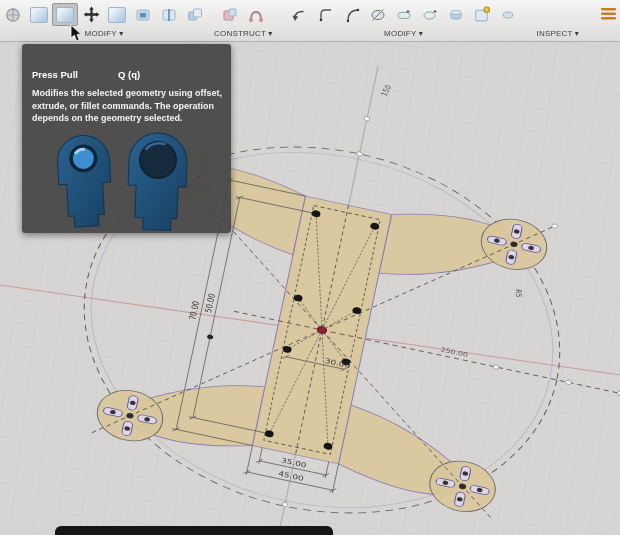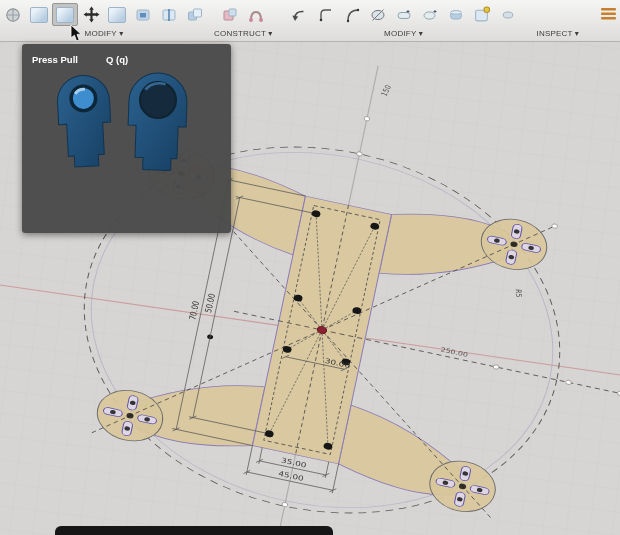--- a/index.html
+++ b/index.html
@@ -14,23 +14,23 @@
   .ticons{display:flex;align-items:center;}
   .tbi{width:26px;height:23px;display:flex;align-items:center;justify-content:center;position:relative;}
   .tbi.sel{background:#c3c3c2;border:1px solid #969695;border-radius:2px;box-sizing:border-box;}
   .cube{width:16px;height:14px;border-radius:2px;border:1px solid #9db4c8;
         background:linear-gradient(135deg,#eaf2f9 20%,#b7cde2 80%);}
   .tlabel{font-size:8px;color:#3d3d3c;margin-top:3px;letter-spacing:.2px;white-space:nowrap;}
 
   
   .tooltip{position:absolute;left:22px;top:44px;width:209px;height:189px;z-index:6;
     background:rgba(74,74,74,.97);border-radius:3px;box-shadow:0 2px 7px rgba(0,0,0,.45);
-    color:#fff;padding:10px 10px;box-sizing:border-box;}
+    color:#fff;padding:25px 10px;box-sizing:border-box;}
   .tt-head{display:flex;font-size:9.5px;font-weight:bold;}
-  .tt-short{margin-left:28px;}
+  .tt-short{margin-left:40px;}
   .tt-desc{font-size:9px;font-weight:bold;line-height:1.4;margin-top:7px;color:#f4f4f4;width:192px;}
   .tt-img{margin-top:4px;}
 
   
   .canvas-svg{position:absolute;left:0;top:42px;z-index:1;}
   .cursor{position:absolute;left:70px;top:25px;z-index:9;}
   .bottombar{position:absolute;left:55px;bottom:0;width:278px;height:9px;z-index:4;
     background:#161616;border-radius:6px 6px 0 0;}
   .menu-btn{position:absolute;right:3px;top:7px;width:16px;z-index:6;}
 </style>
@@ -354,20 +354,21 @@
       <text transform="translate(182,-102) rotate(80)" font-size="8" fill="#555">R5</text>
     </g>
   </g>
 </svg>
 
 <div class="tooltip">
   <div class="tt-head">
     <span class="tt-title">Press Pull</span>
     <span class="tt-short">Q (q)</span>
   </div>
+  <div class="tt-desc">Modifies the selected geometry using offset, extrude, or fillet commands. The operation depends on the geometry selected.</div>
   <div class="tt-img">
     <svg width="190" height="108" viewBox="0 0 190 108">
 
       <g transform="translate(20,4) rotate(-3)">
         <path d="M 4 52 L 4 30 A 26 26 0 0 1 56 30 L 56 52 L 48 52 L 48 84 L 42 84 L 42 95 L 18 95 L 18 84 L 12 84 L 12 52 Z" fill="url(#lugGrad1)" stroke="#123350" stroke-width="1"></path>
         <circle cx="30" cy="27" r="14" fill="#0d2638"></circle>
         <circle cx="30" cy="27" r="10.5" fill="#3e8ecf"></circle>
         <path d="M 22 22 A 10 10 0 0 1 32 18" stroke="#bfe0f5" stroke-width="3" fill="none" opacity="0.8"></path>
       </g>
 

